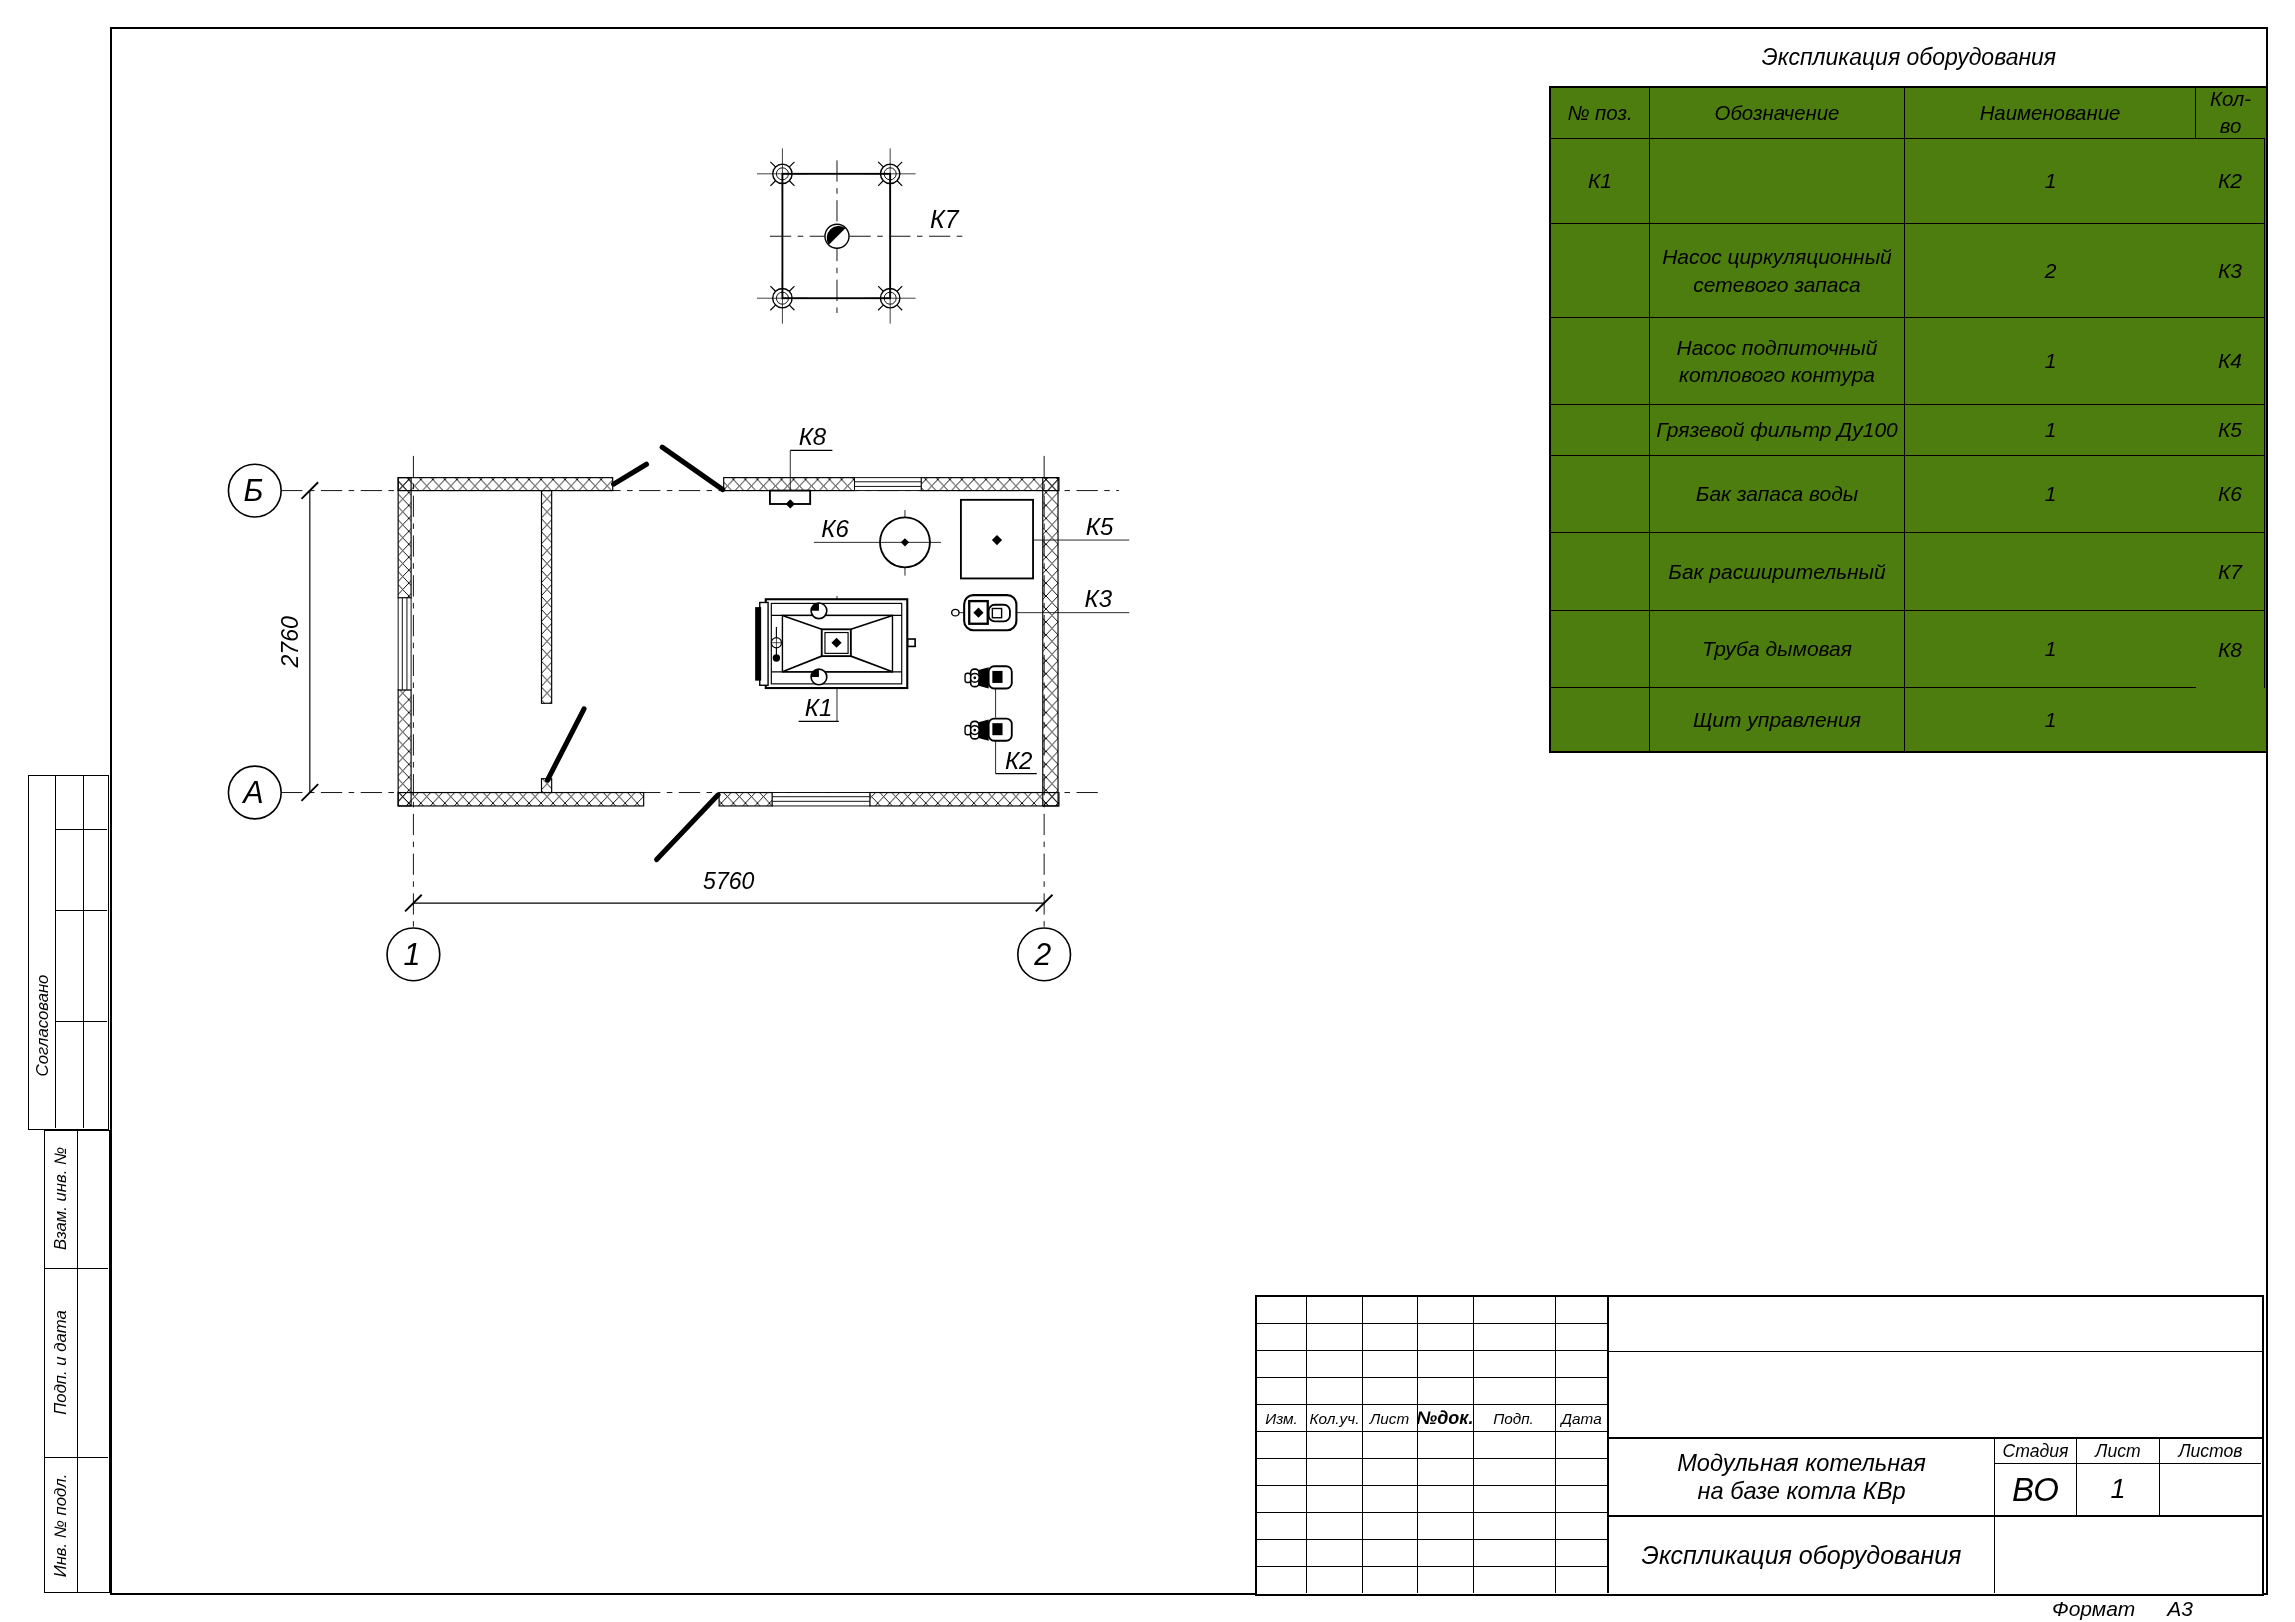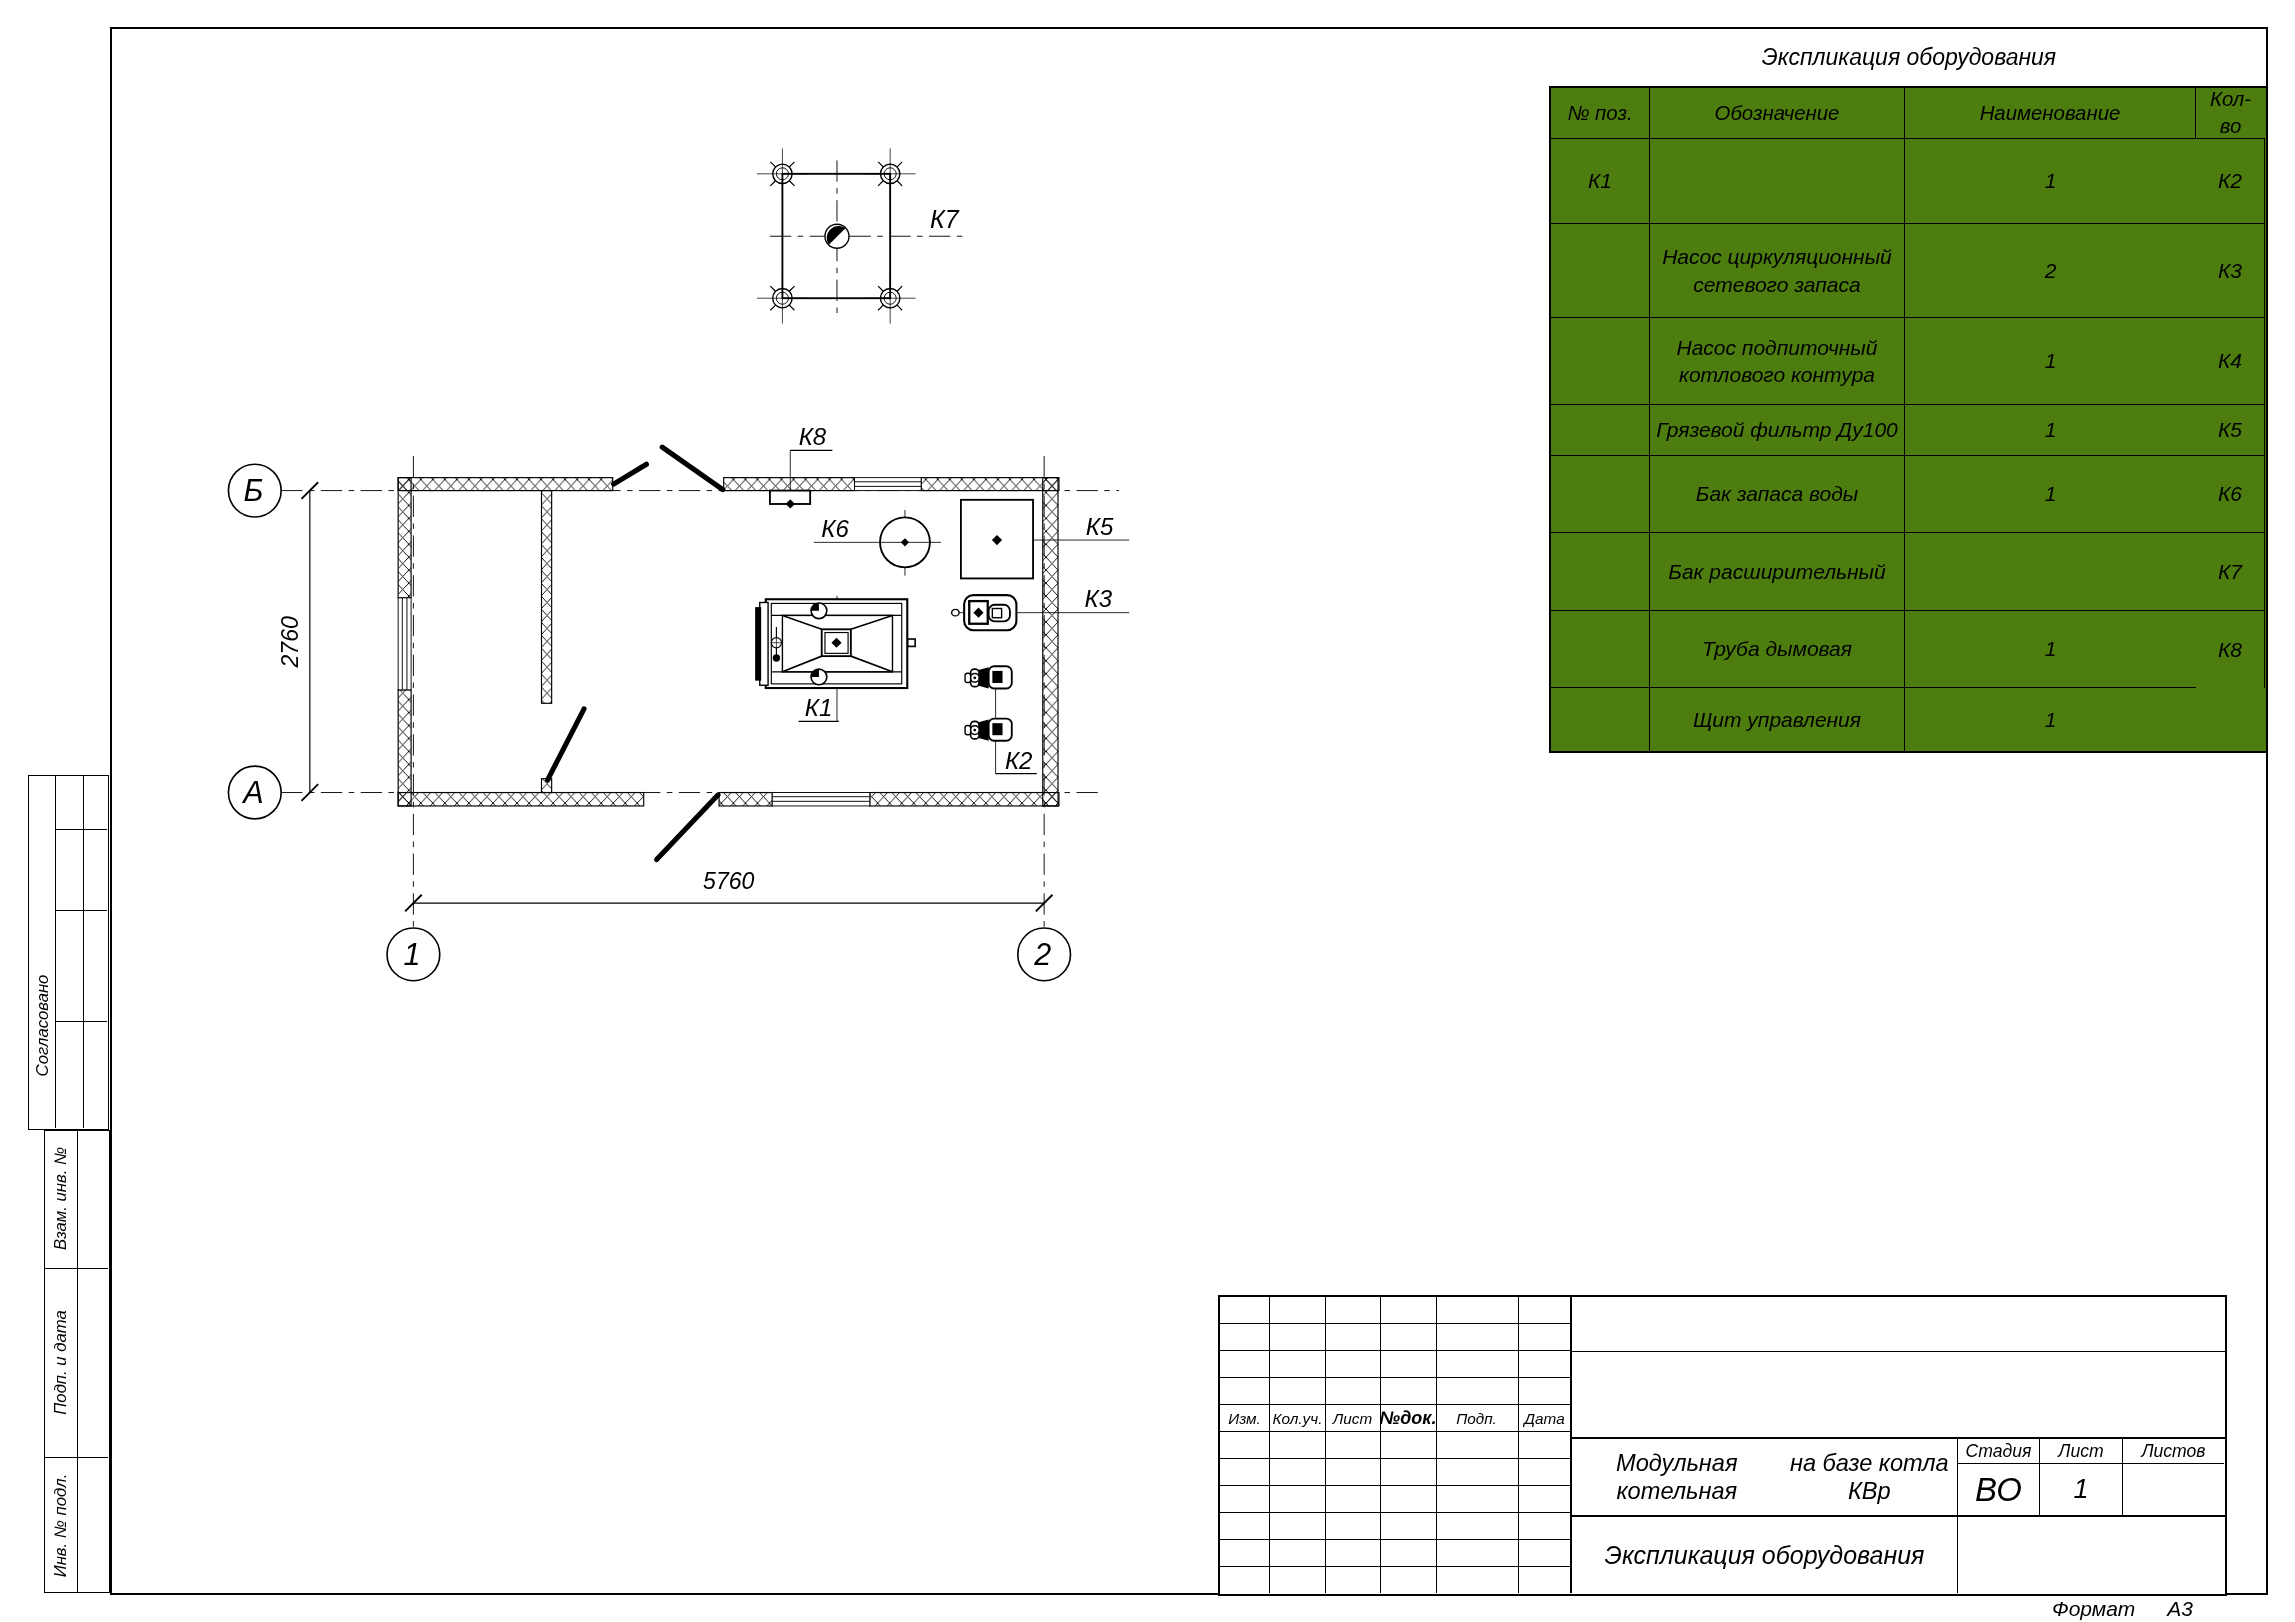--- a/index.html
+++ b/index.html
@@ -13,21 +13,21 @@
       display:grid;grid-template-columns:99px 255px 291px 69px;
       grid-template-rows:51px 85px 94px 87px 51px 77px 78px 77px 64px;background:#4d7c0f;}
   #et>div{border-right:0.9px solid #000;border-bottom:1.4px solid #000;display:flex;align-items:center;justify-content:center;
       text-align:center;font-style:italic;font-size:21px;padding:0 5.6px;box-sizing:border-box;line-height:1.3;}
   #et>div.h{border-bottom:1.9px solid #000;font-size:20.4px;}
   #et>div.lc{border-right:none;}
   #et>div.lr{border-bottom:none;}
   #et-title{position:absolute;left:1549px;top:43px;width:720px;height:29px;display:flex;align-items:center;justify-content:center;
       font-style:italic;font-size:23px;}
   
-  #tb{position:absolute;left:1218px;top:1295px;width:1009px;height:301px;border:2.3px solid #000;box-sizing:border-box;background:#fff;}
+  #tb{position:absolute;left:1255px;top:1295px;width:1009px;height:301px;border:2.3px solid #000;box-sizing:border-box;background:#fff;}
   .tb-cell{position:absolute;display:flex;align-items:center;justify-content:center;font-style:italic;text-align:center;}
   
   .rot{position:absolute;display:flex;align-items:center;justify-content:center;font-style:italic;font-size:16.7px;
        transform:rotate(-90deg);white-space:nowrap;}
   .box{position:absolute;border:1.4px solid #000;box-sizing:border-box;background:#fff;}
   #fmt{position:absolute;left:2030px;top:1597px;width:185px;height:24px;display:flex;align-items:center;justify-content:center;
        gap:32px;font-style:italic;font-size:21px;}
   svg text{font-family:"Liberation Sans",sans-serif;font-style:italic;fill:#000;}
 </style>
 </head>
@@ -331,21 +331,21 @@
     <div class="ln" style="left:819px;top:140px;width:0.9px;height:80px;"></div>
     <div class="ln" style="left:902px;top:140px;width:0.9px;height:80px;"></div>
 
     <div class="tb-cell" style="left:0;top:108px;width:49px;height:27px;font-size:15.3px;">Изм.</div>
     <div class="tb-cell" style="left:50px;top:108px;width:55px;height:27px;font-size:15.3px;">Кол.уч.</div>
     <div class="tb-cell" style="left:105px;top:108px;width:55px;height:27px;font-size:15.3px;">Лист</div>
     <div class="tb-cell" style="left:161px;top:108px;width:54px;height:27px;font-size:18px;font-weight:bold;">№док.</div>
     <div class="tb-cell" style="left:216px;top:108px;width:81px;height:27px;font-size:15.3px;">Подп.</div>
     <div class="tb-cell" style="left:299px;top:108px;width:51px;height:27px;font-size:15.3px;">Дата</div>
 
-    <div class="tb-cell" style="left:352px;top:142px;width:385px;height:76px;flex-direction:row;font-size:23.6px;line-height:1.2;">
+    <div class="tb-cell" style="left:352px;top:142px;width:385px;height:76px;flex-direction:column;font-size:23.6px;line-height:1.2;">
       <span>Модульная котельная</span>
       <span>на базе котла КВр</span>
     </div>
 
     <div class="tb-cell" style="left:738px;top:142px;width:81px;height:24.5px;font-size:17.6px;">Стадия</div>
     <div class="tb-cell" style="left:820px;top:142px;width:82px;height:24.5px;font-size:17.6px;">Лист</div>
     <div class="tb-cell" style="left:903px;top:142px;width:101px;height:24.5px;font-size:17.6px;">Листов</div>
 
     <div class="tb-cell" style="left:738px;top:167px;width:81px;height:51px;font-size:33px;">ВО</div>
     <div class="tb-cell" style="left:820px;top:167px;width:82px;height:51px;font-size:27px;">1</div>

